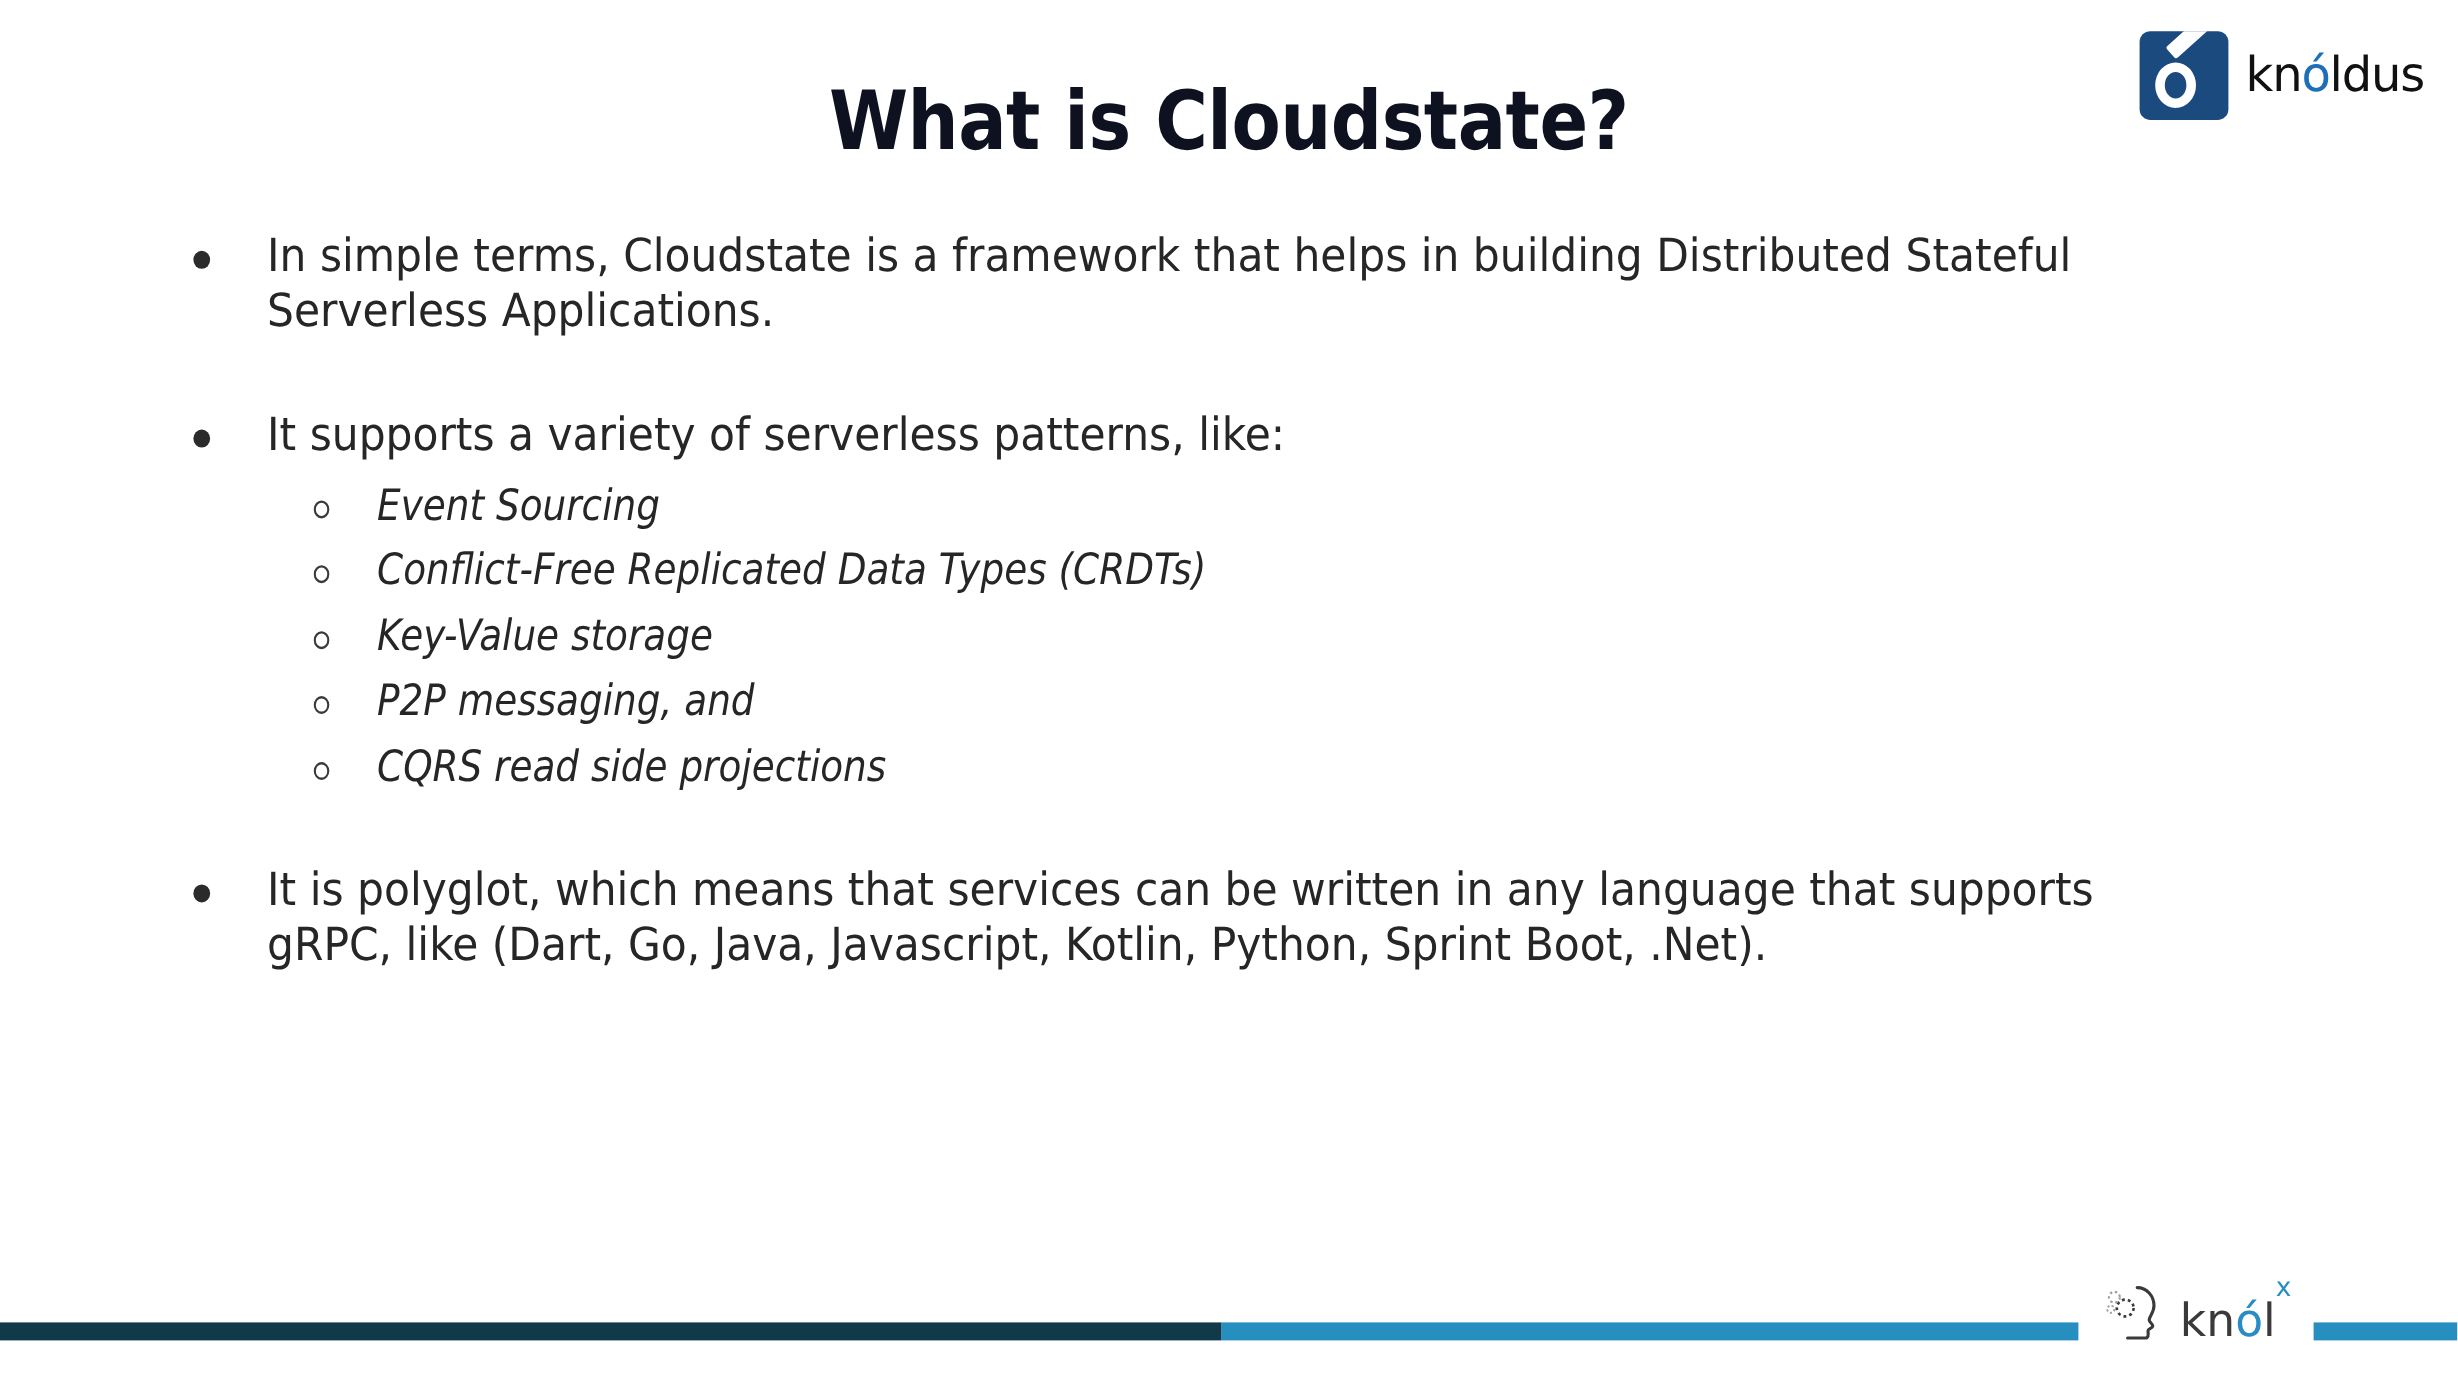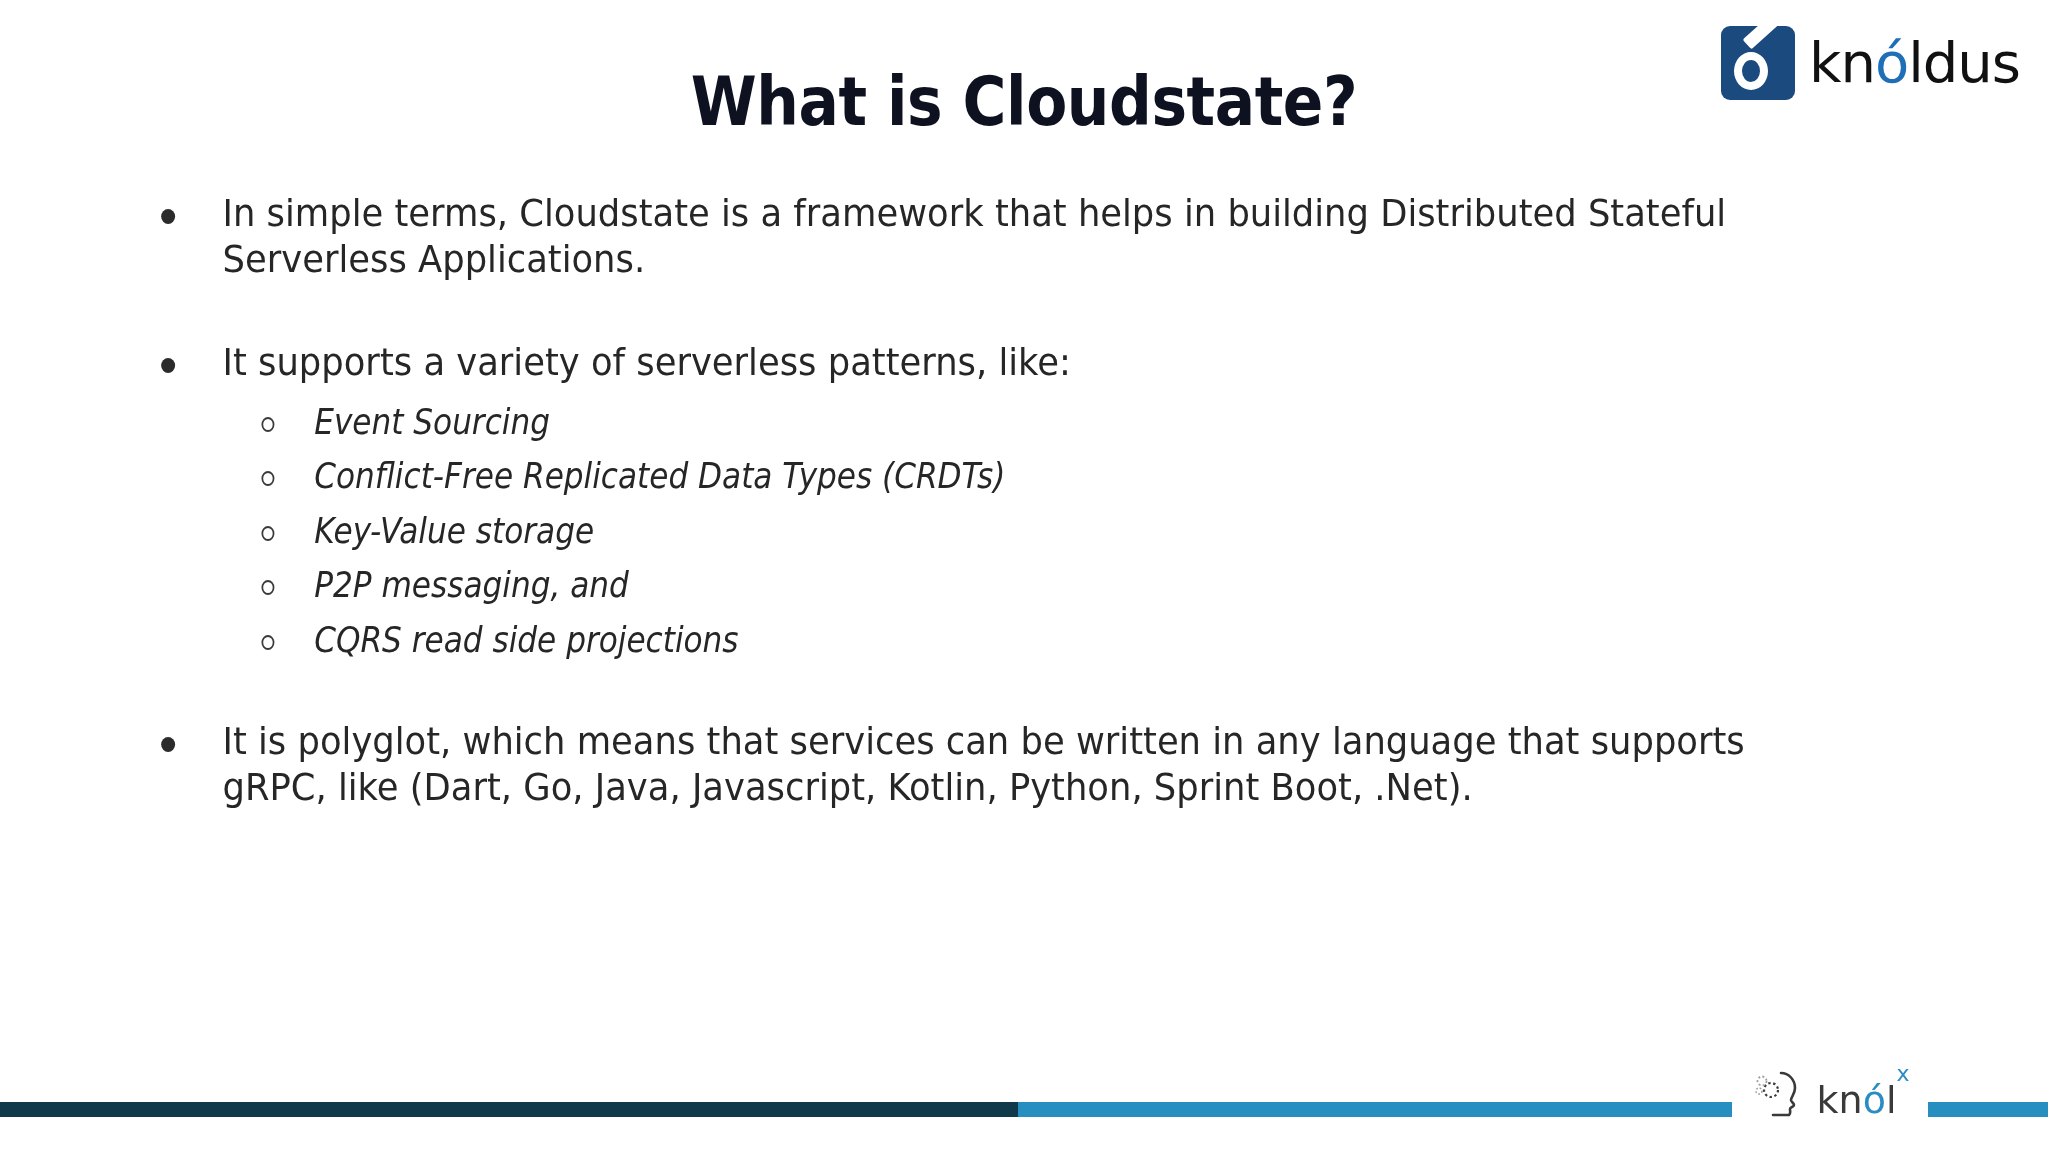--- a/index.html
+++ b/index.html
@@ -59,21 +59,21 @@
     height: 13px;
     background: #ffffff;
     top: 12px;
     left: 26px;
     transform: rotate(-42deg);
     transform-origin: left center;
     border-radius: 2px;
   }
   .brand-word {
     font-family: "DejaVu Sans", sans-serif;
-    font-size: 56px;
+    font-size: 40px;
     font-weight: 400;
     letter-spacing: -1px;
     color: #111111;
     line-height: 1;
     white-space: nowrap;
   }
   .brand-word .accent-letter {
     color: #1F6FB8;
   }
 

